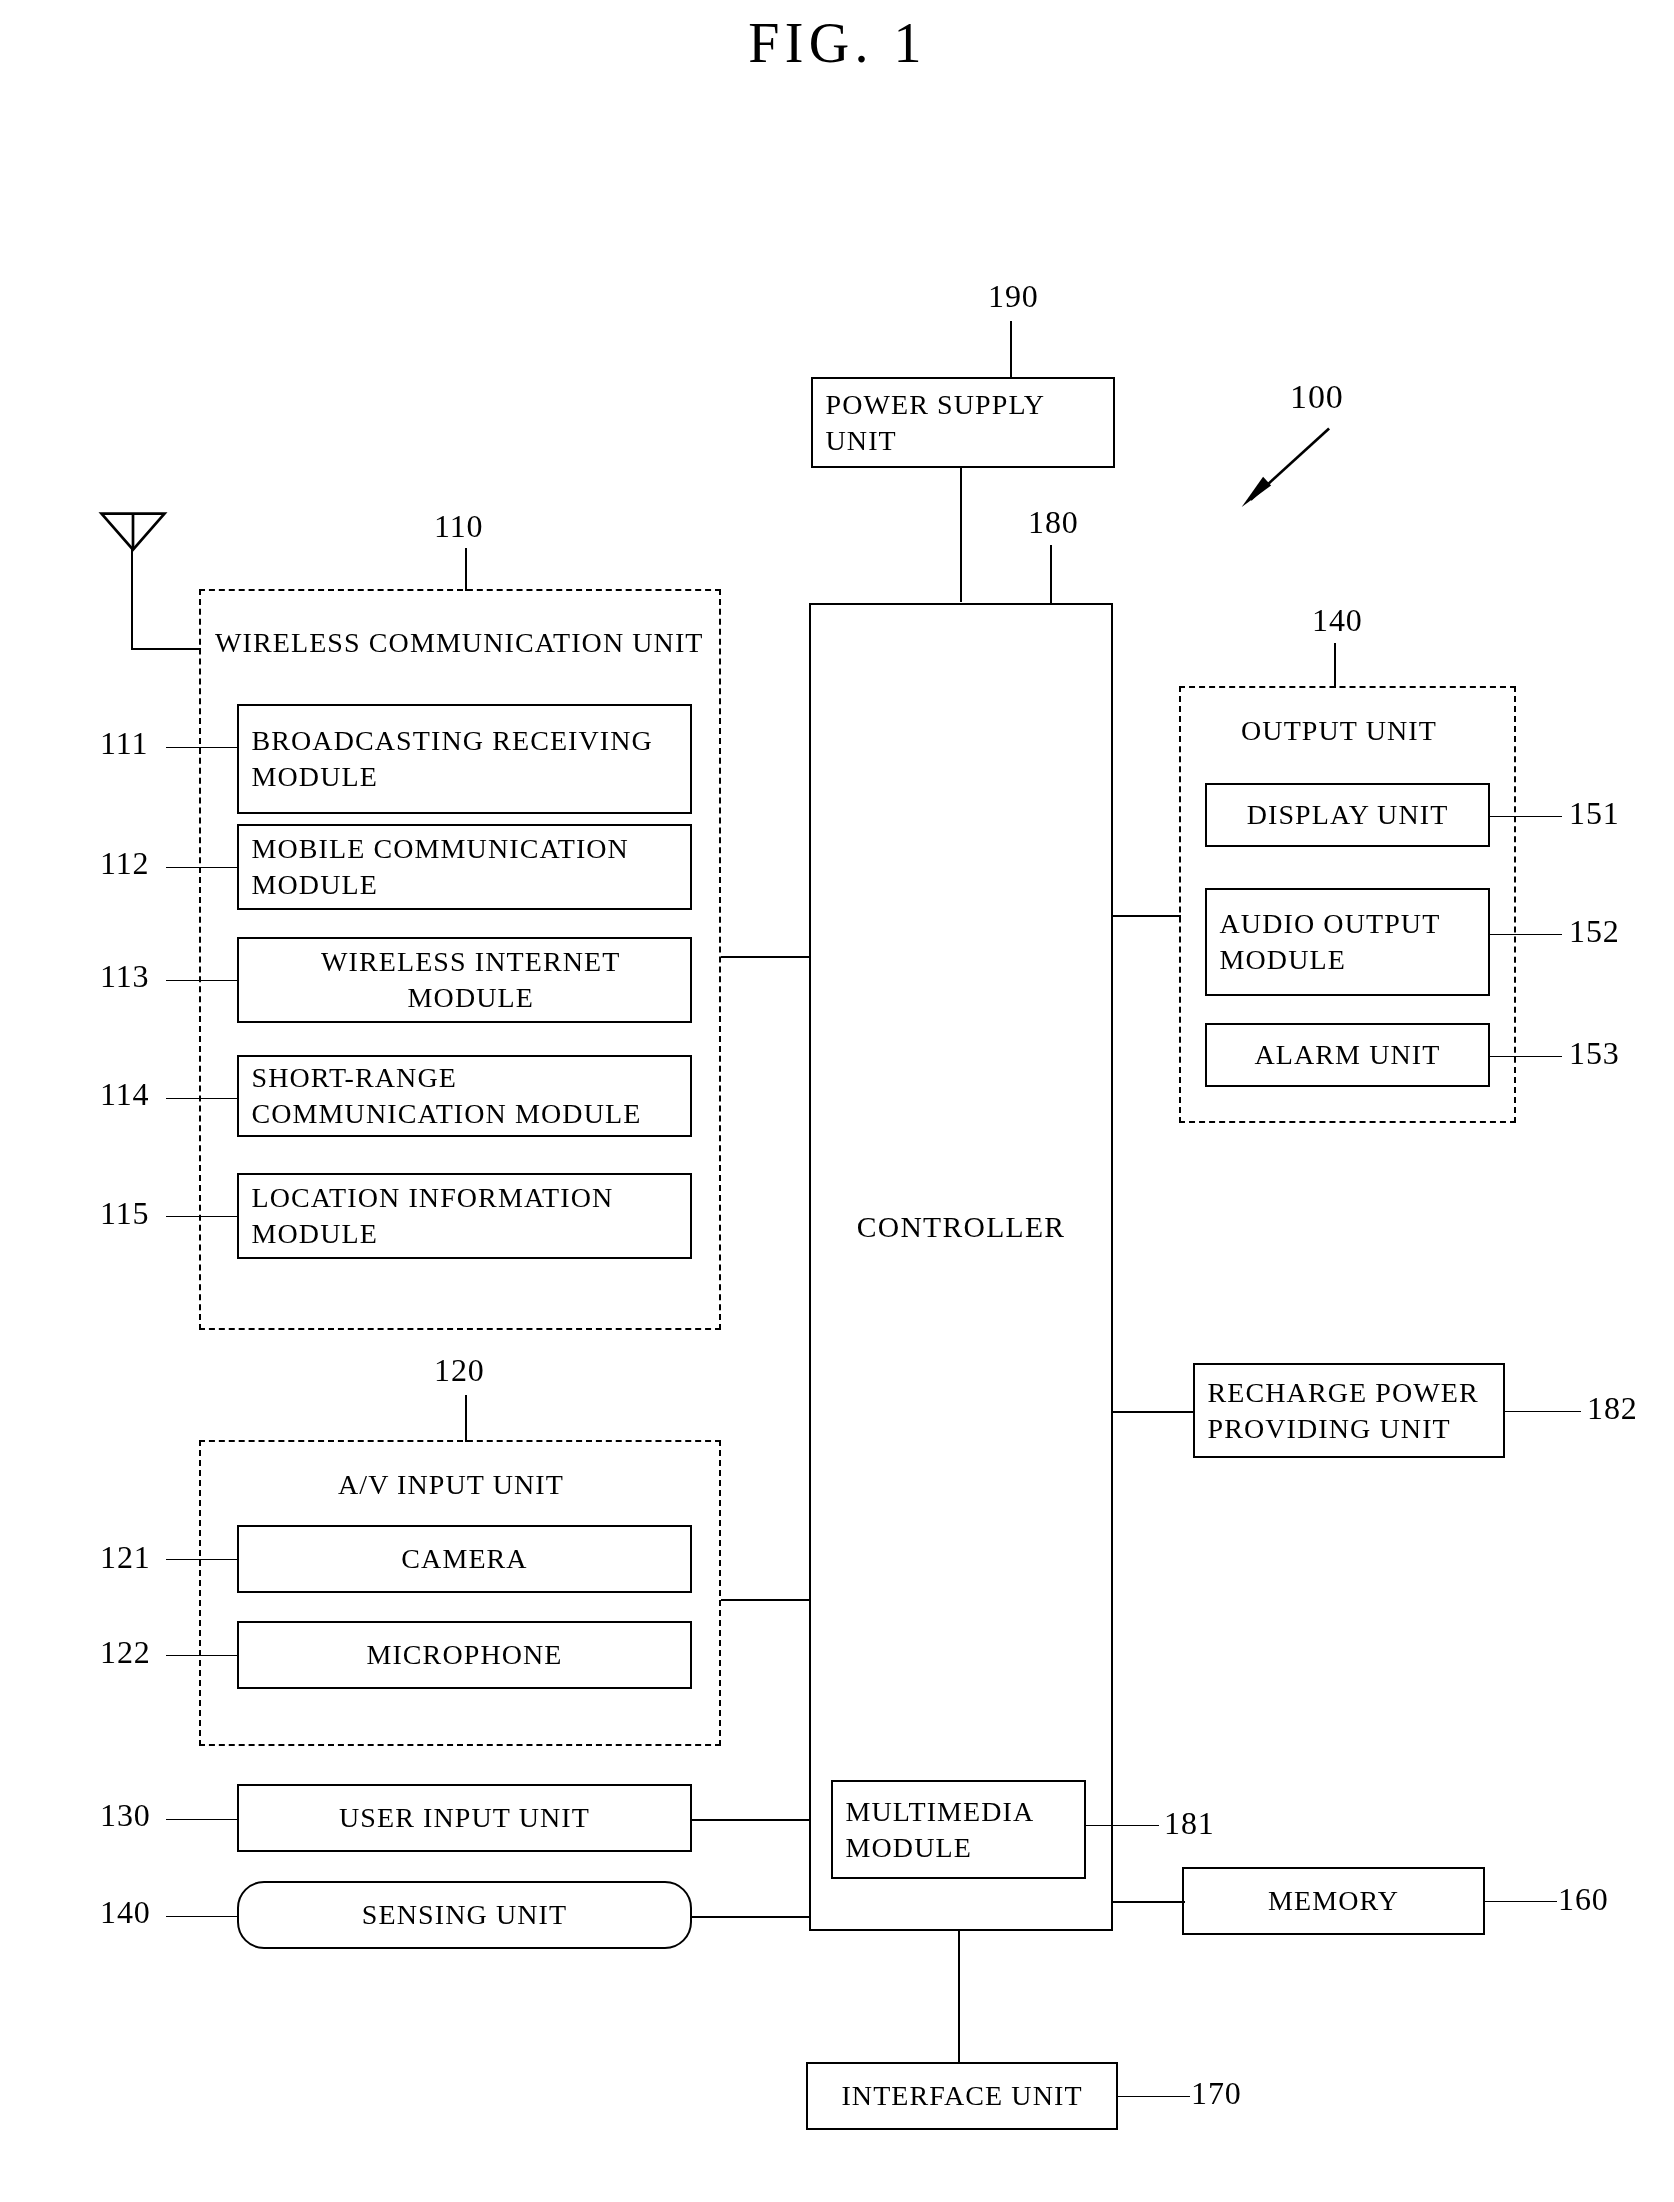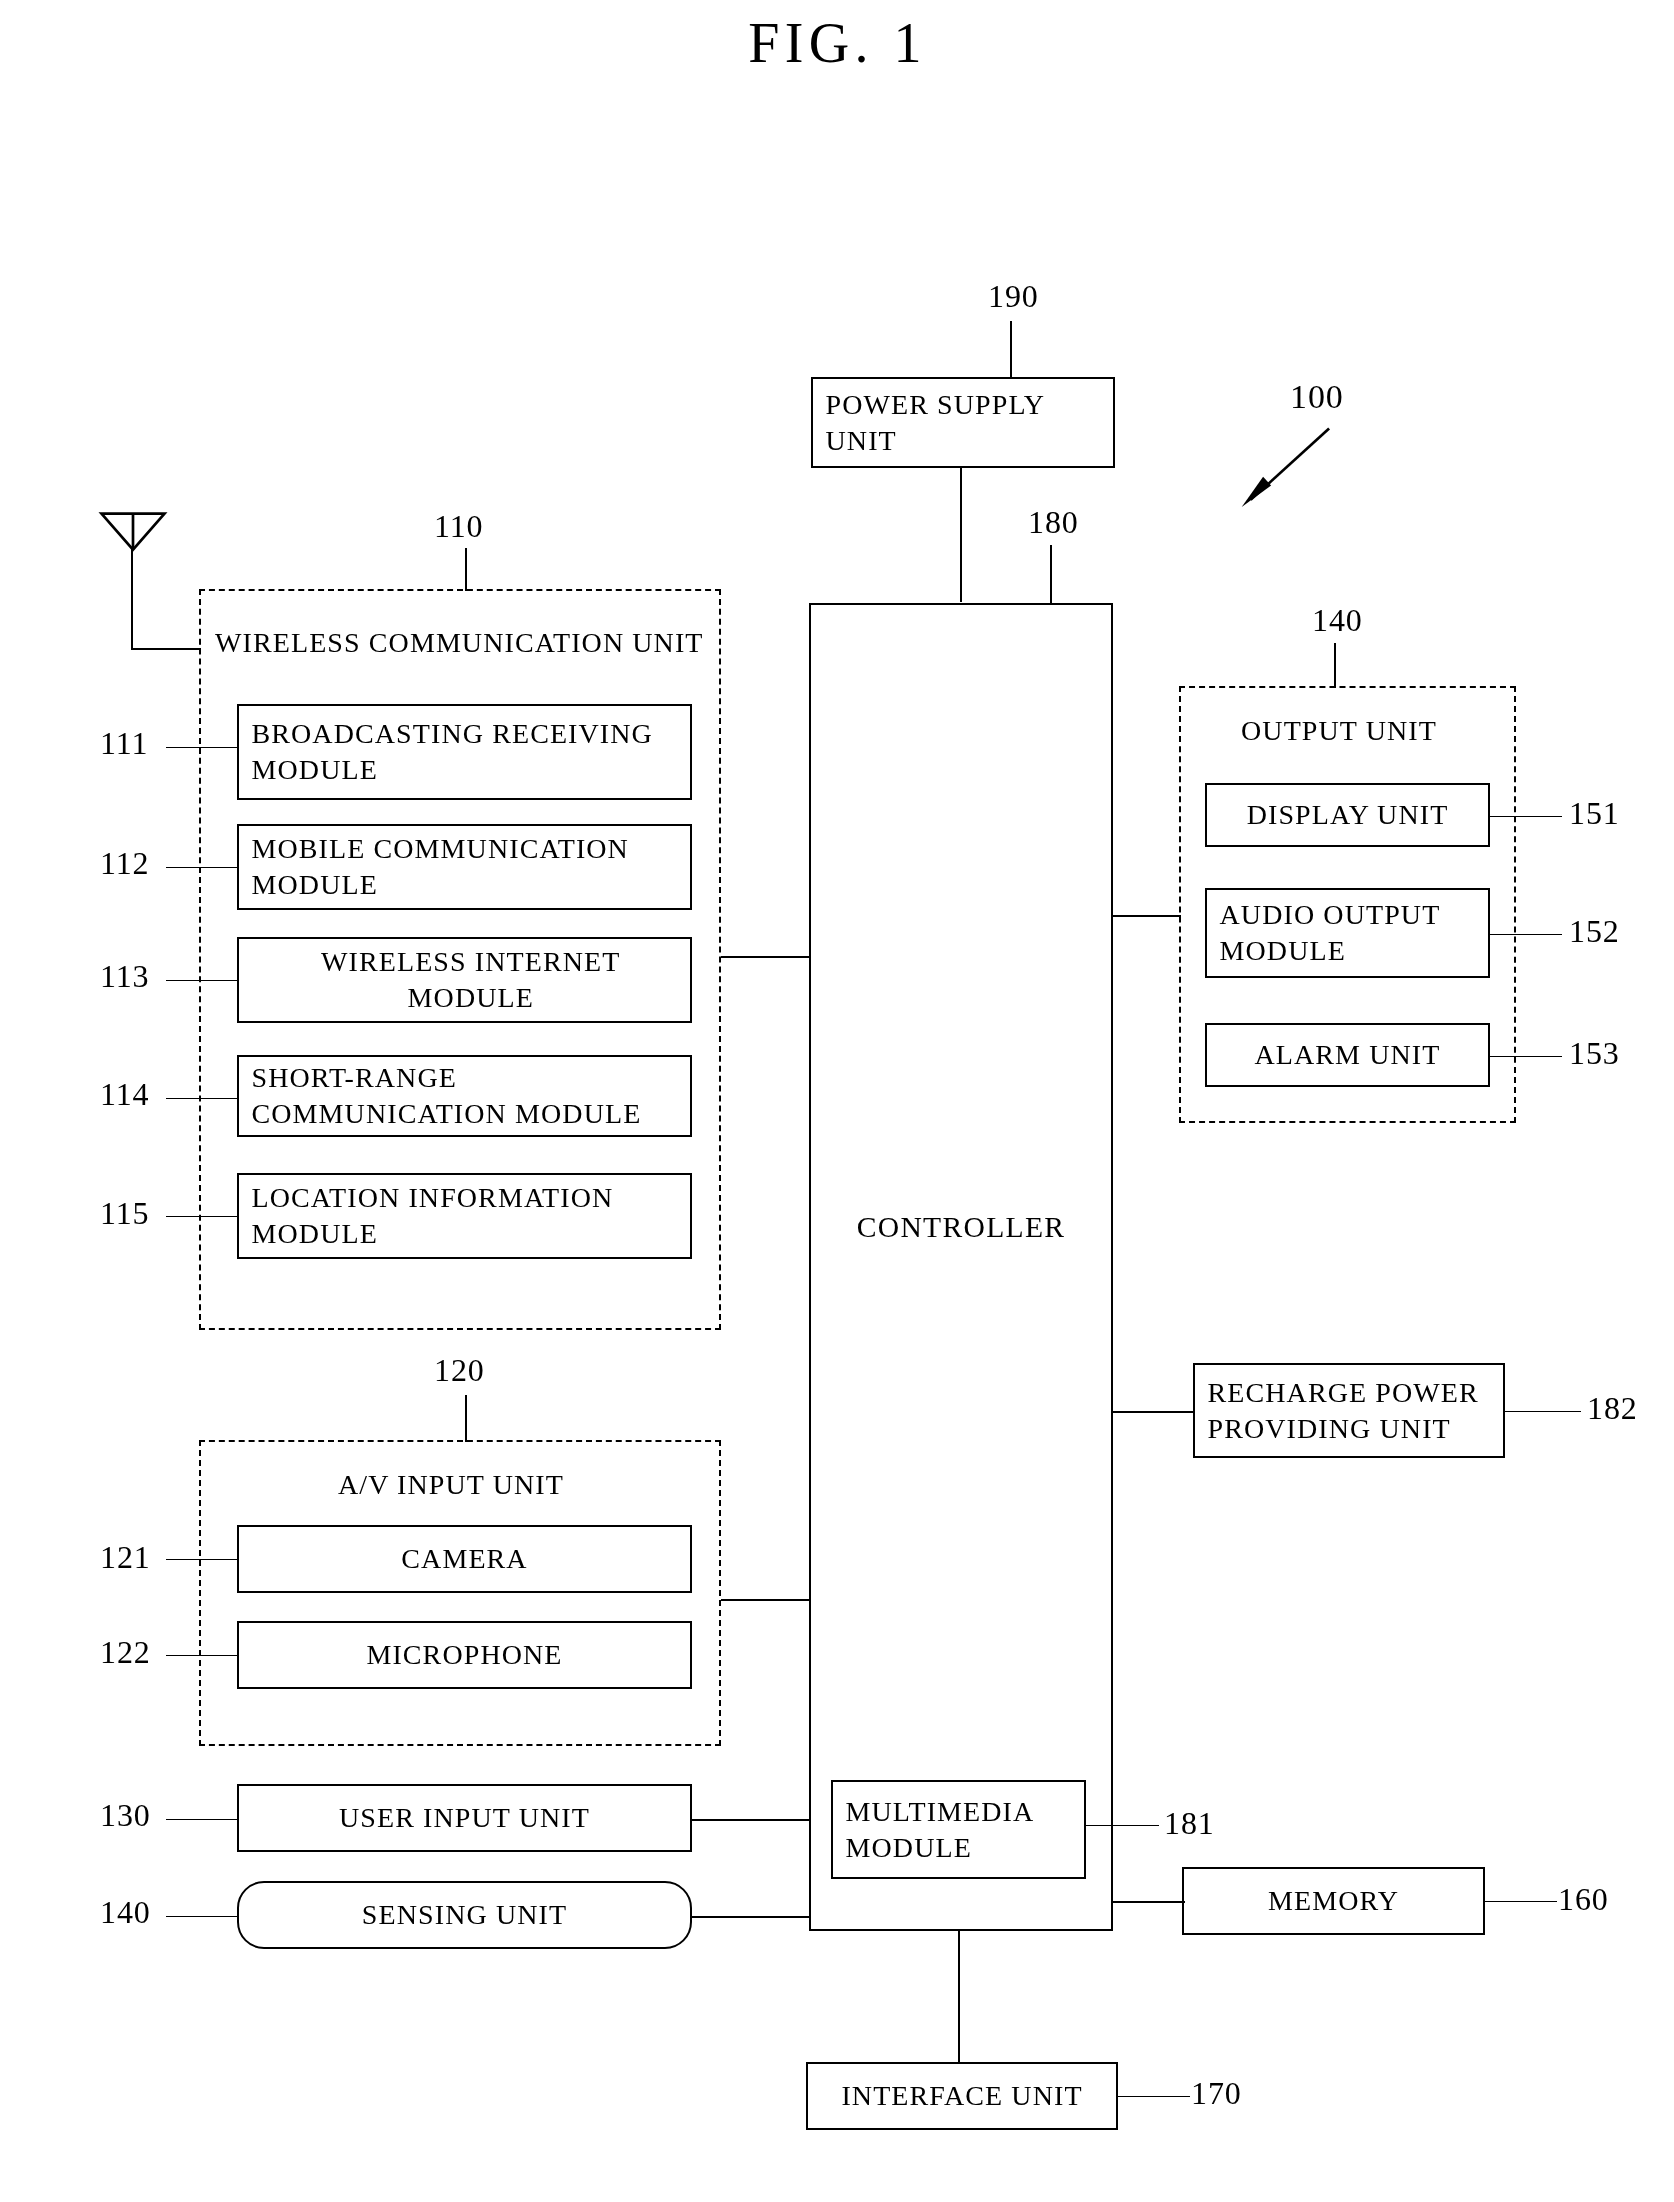--- a/index.html
+++ b/index.html
@@ -110,21 +110,21 @@
 
   <div class="vline" style="left:131px; top:548px; height:100px;"></div>
   <div class="hline" style="left:131px; top:648px; width:70px;"></div>
 
   <div class="dashbox" id="wcu-box" style="left:199px; top:589px; width:522px; height:741px;"></div>
   <div class="group-title" style="left:215px; top:627px;">WIRELESS COMMUNICATION UNIT</div>
 
   <div class="refnum" style="left:434px; top:508px;">110</div>
   <div class="vline" style="left:465px; top:548px; height:43px;"></div>
 
-  <div class="box left" style="left:237px; top:704px; width:455px; height:96px;justify-content:flex-end;">
+  <div class="box left" style="left:237px; top:704px; width:455px; height:110px;justify-content:flex-end;">
     <span class="txt" style="white-space:pre-line;">BROADCASTING RECEIVING
 MODULE</span>
   </div>
   <div class="refnum" style="left:100px; top:725px;">111</div>
   <div class="hline thin" style="left:166px; top:747px; width:73px;"></div>
 
   <div class="box left" style="left:237px; top:824px; width:455px; height:86px;">
     <span class="txt" style="white-space:pre-line;">MOBILE COMMUNICATION
 MODULE</span>
   </div>
@@ -218,21 +218,21 @@
   <div class="group-title" style="left:1241px; top:715px;">OUTPUT UNIT</div>
   <div class="refnum" style="left:1312px; top:602px;">140</div>
   <div class="vline" style="left:1334px; top:643px; height:45px;"></div>
 
   <div class="box center" style="left:1205px; top:783px; width:285px; height:64px;">
     <span class="txt">DISPLAY UNIT</span>
   </div>
   <div class="refnum" style="left:1569px; top:795px;">151</div>
   <div class="hline thin" style="left:1489px; top:816px; width:73px;"></div>
 
-  <div class="box left" style="left:1205px; top:888px; width:285px; height:90px;">
+  <div class="box left" style="left:1205px; top:888px; width:285px; height:108px;">
     <span class="txt" style="white-space:pre-line;">AUDIO OUTPUT
 MODULE</span>
   </div>
   <div class="refnum" style="left:1569px; top:913px;">152</div>
   <div class="hline thin" style="left:1489px; top:934px; width:73px;"></div>
 
   <div class="box center" style="left:1205px; top:1023px; width:285px; height:64px;">
     <span class="txt">ALARM UNIT</span>
   </div>
   <div class="refnum" style="left:1569px; top:1035px;">153</div>

